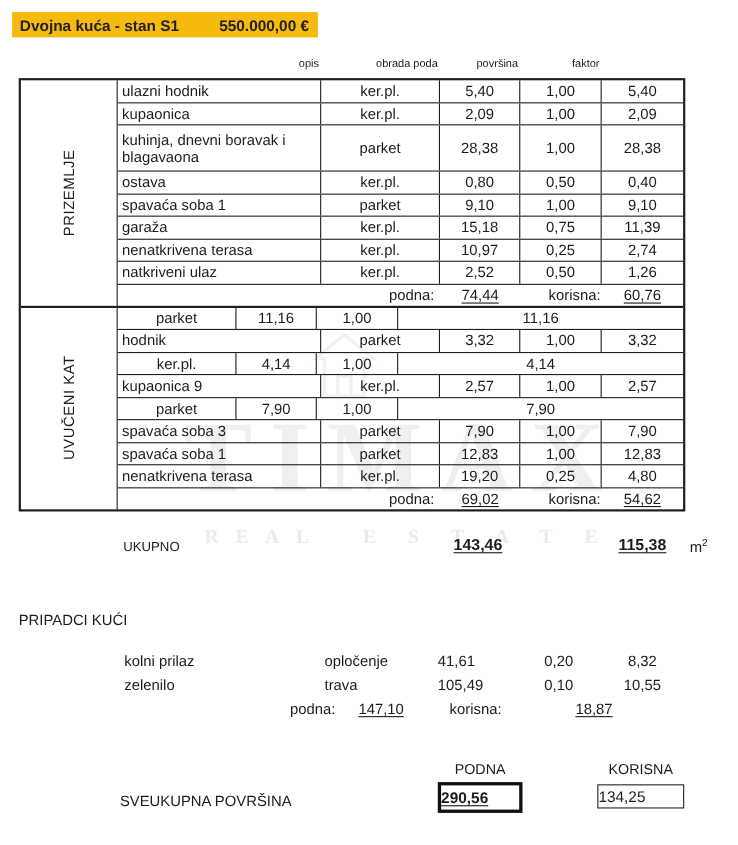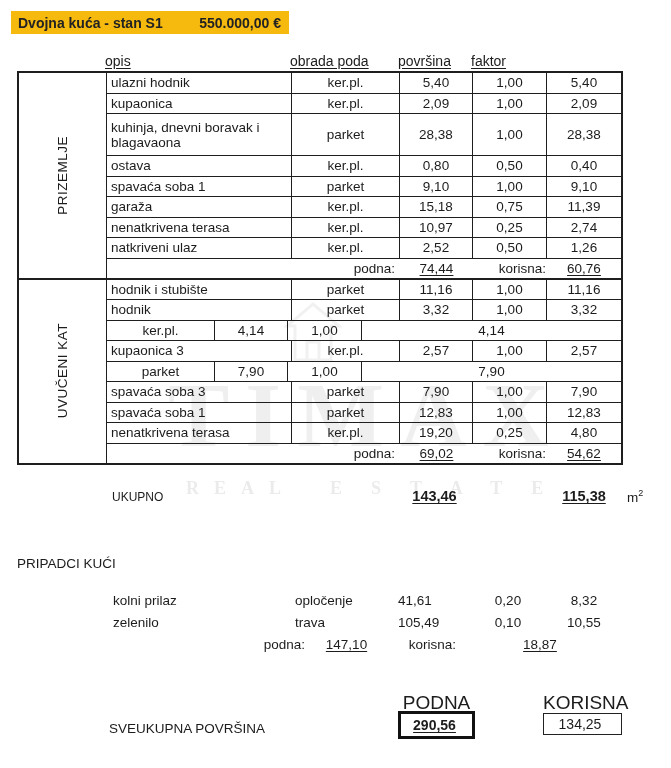--- a/index.html
+++ b/index.html
@@ -20,22 +20,22 @@
     width: 278px; height: 23px;
     background: #F6B90E;
     display: flex; justify-content: space-between; align-items: center;
     padding: 0 8px 0 7px;
     font-size: 14px; font-weight: bold; color: #222;
   }
 
   
   .col-head {
     position: absolute; top: 53px; height: 17px;
-    text-align: left; font-size: 14px;
-    text-decoration: underline; text-underline-offset: 2px;
+    text-align: right; font-size: 10px;
+    text-underline-offset: 2px;
   }
   .ch-opis { left: 105px; width: 185px; }
   .ch-obr  { left: 290px; width: 108px; }
   .ch-pov  { left: 398px; width: 73px; }
   .ch-fak  { left: 471px; width: 74px; }
 
   
   .wm-logo {
     position: absolute; left: 283px; top: 300px; opacity: 0.8;
   }
@@ -101,25 +101,25 @@
   .p-spacer { width: 88px; }
   .p-opis { width: 185px; padding-left: 8px; }
   .p-obr  { width: 108px; padding-left: 5px; }
   .p-pov  { width: 73px; text-align: left; }
   .p-fak  { width: 74px; text-align: center; }
   .p-rez  { flex: 1; text-align: center; }
   .ptable .st-row { height: 22px; }
 
   
   .grand-label { position: absolute; left: 109px; top: 721px; font-size: 13.5px; }
-  .box-head { position: absolute; top: 692px; font-size: 19px; text-align: center; }
+  .box-head { position: absolute; top: 692px; font-size: 13px; text-align: center; }
   .bh-podna   { left: 398px; width: 77px; }
   .bh-korisna { left: 543px; width: 79px; }
   .total-box { position: absolute; display: flex; align-items: center;
-    justify-content: center; font-size: 14px; background: #fff; }
+    justify-content: flex-start; font-size: 14px; background: #fff; }
   .box-podna { left: 398px; top: 711px; width: 77px; height: 28px;
     border: 3px solid #111; font-weight: bold; padding-right: 4px; }
   .box-podna .val { text-decoration: underline; text-underline-offset: 2px; }
   .box-korisna { left: 543px; top: 713px; width: 79px; height: 22px;
     border: 1.5px solid #222; padding-right: 5px; }
 </style>
 </head>
 <body>
 
 <div class="page">
@@ -224,21 +224,20 @@
       </div>
     </div>
 
     <div class="section">
       <div class="sec-label">
         <span>UVUČENI KAT</span>
       </div>
       <div class="sec-rows">
         <div>
   <div class="trow">
-    <span class="tcell c-opis">hodnik i stubište</span>
     <span class="tcell c-obr">parket</span>
     <span class="tcell c-pov">11,16</span>
     <span class="tcell c-fak">1,00</span>
     <span class="tcell c-rez">11,16</span>
   </div>
 
   <div class="trow">
     <span class="tcell c-opis">hodnik</span>
     <span class="tcell c-obr">parket</span>
     <span class="tcell c-pov">3,32</span>
@@ -247,21 +246,21 @@
   </div>
 
   <div class="trow">
     <span class="tcell c-obr">ker.pl.</span>
     <span class="tcell c-pov">4,14</span>
     <span class="tcell c-fak">1,00</span>
     <span class="tcell c-rez">4,14</span>
   </div>
 
   <div class="trow">
-    <span class="tcell c-opis">kupaonica 3</span>
+    <span class="tcell c-opis">kupaonica 9</span>
     <span class="tcell c-obr">ker.pl.</span>
     <span class="tcell c-pov">2,57</span>
     <span class="tcell c-fak">1,00</span>
     <span class="tcell c-rez">2,57</span>
   </div>
 
   <div class="trow">
     <span class="tcell c-obr">parket</span>
     <span class="tcell c-pov">7,90</span>
     <span class="tcell c-fak">1,00</span>

